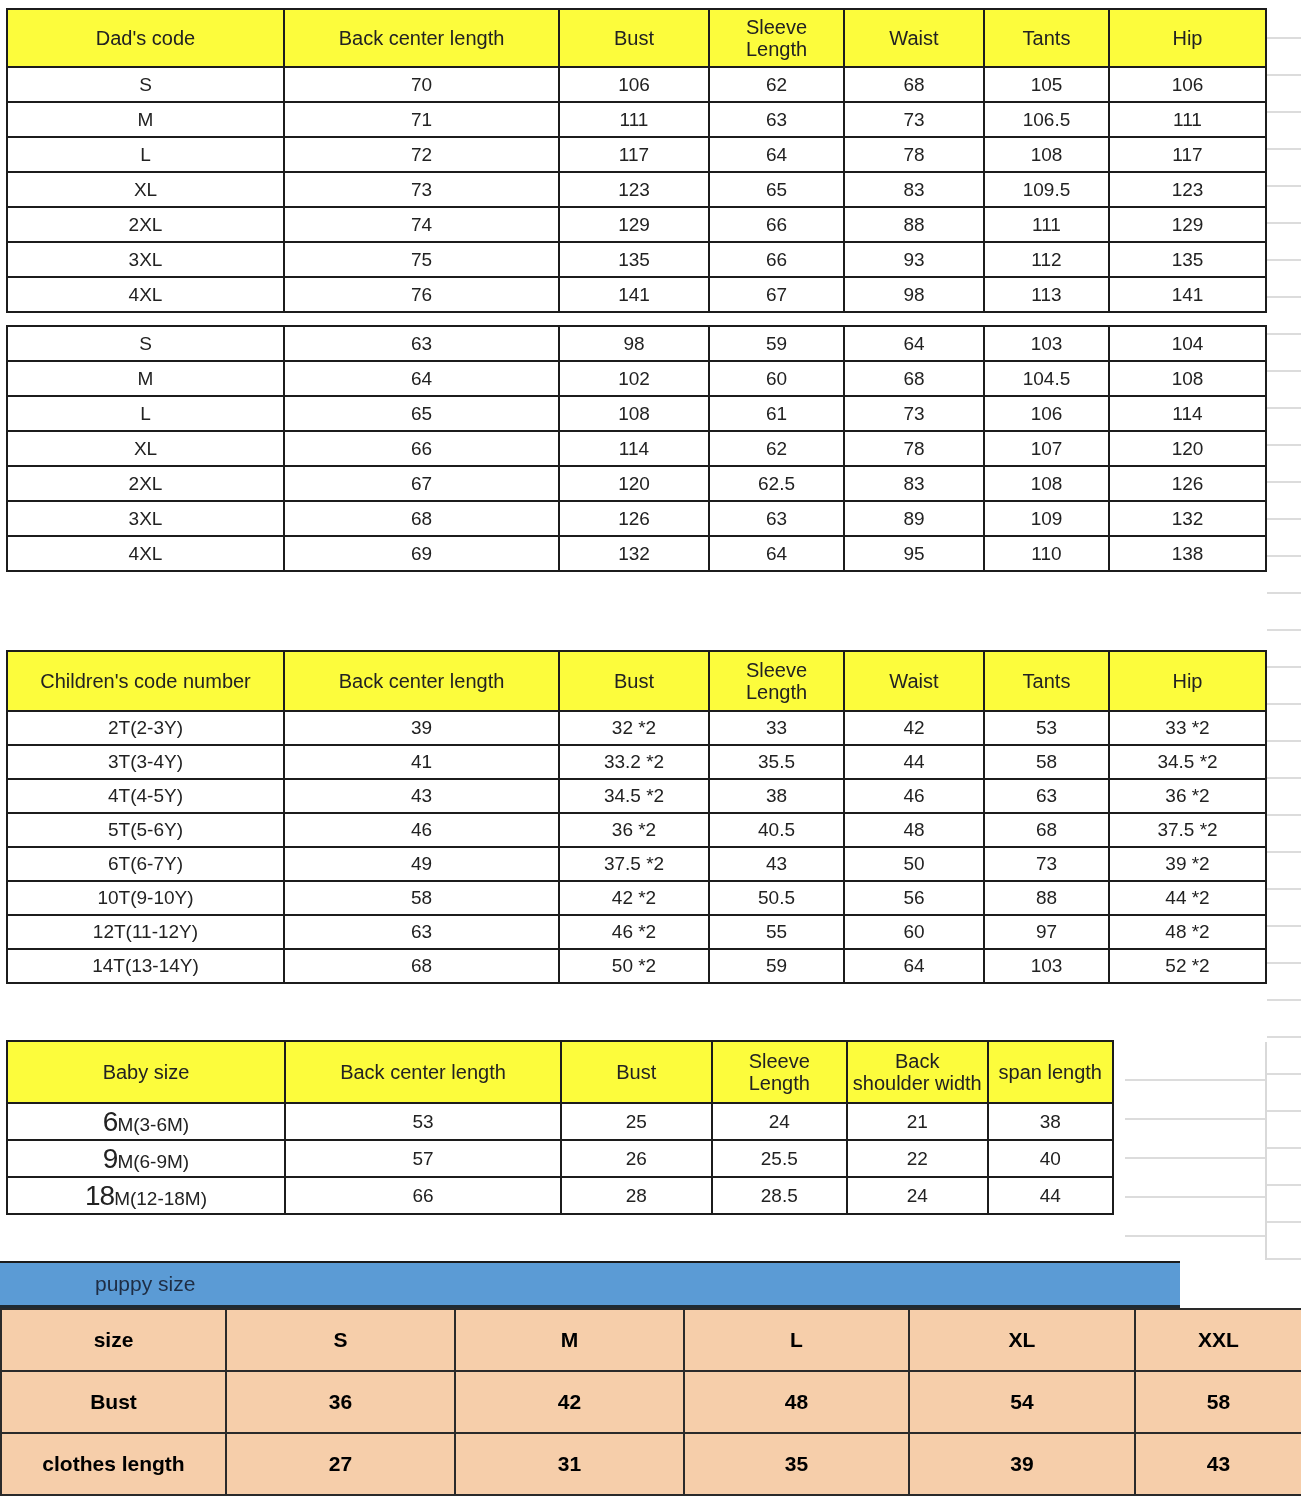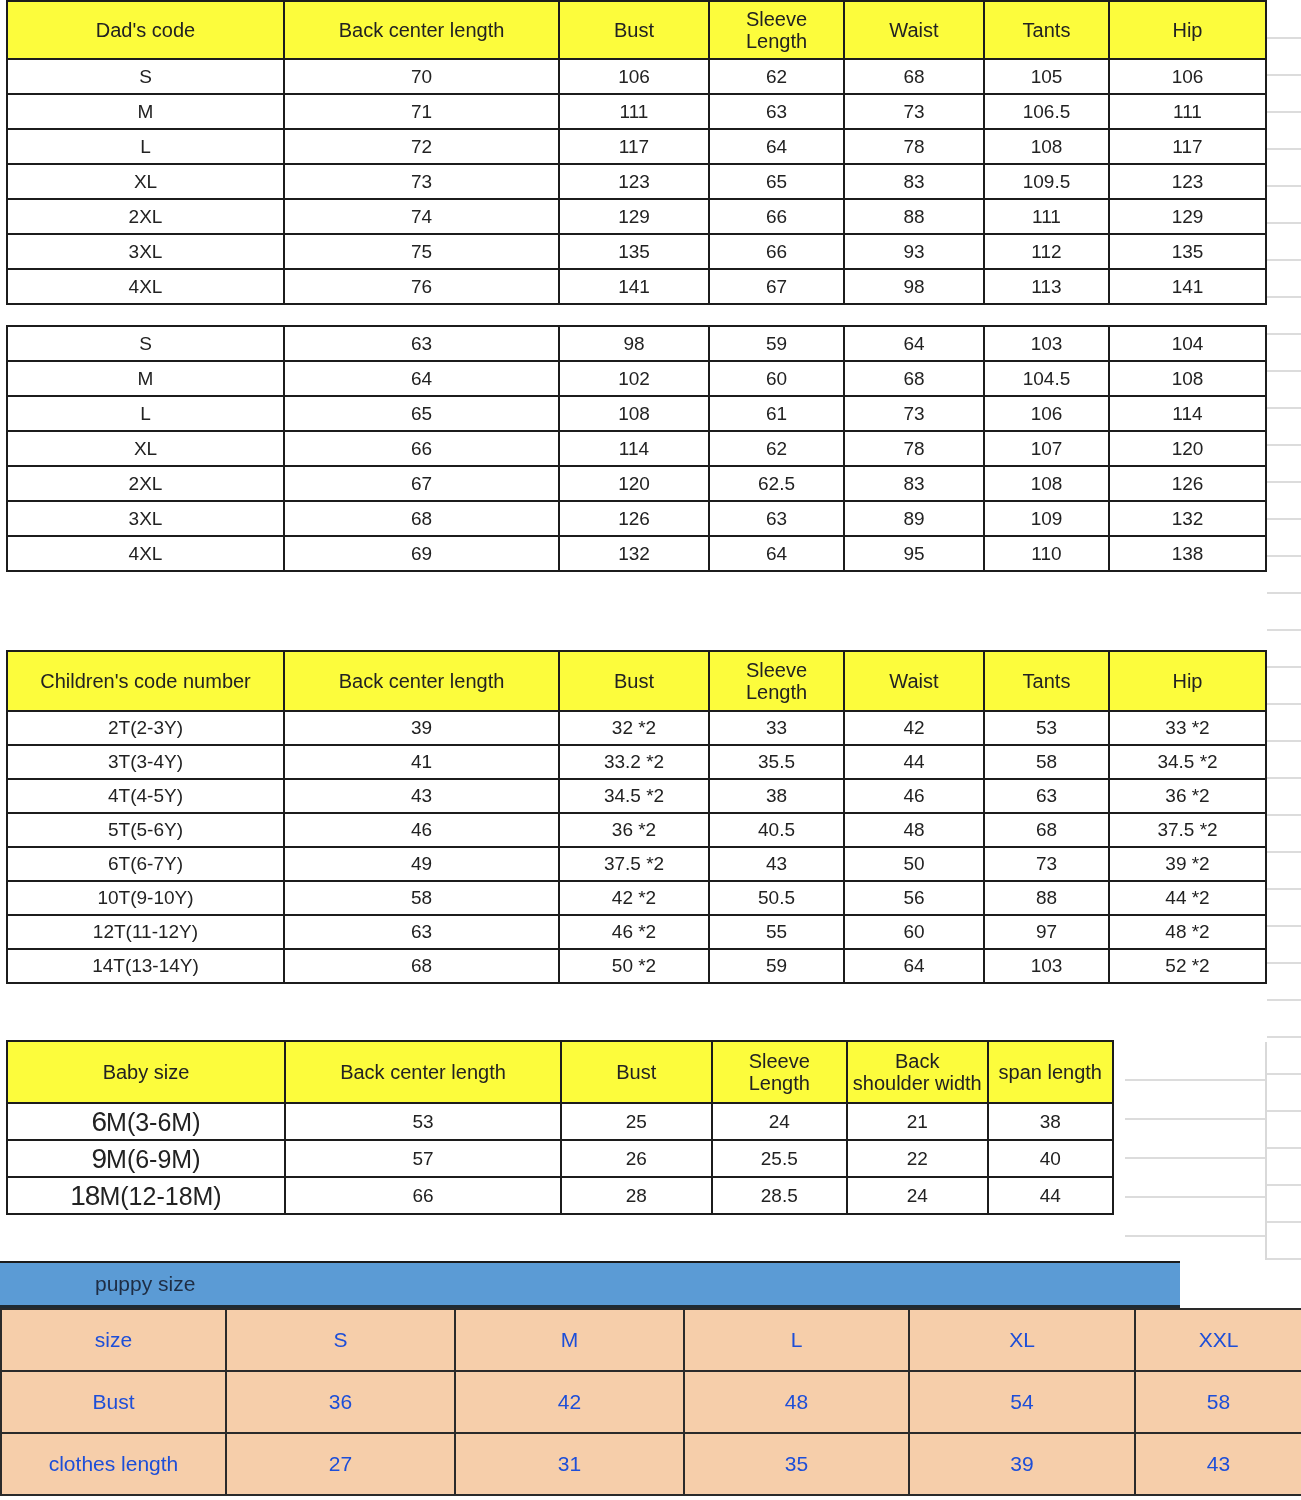--- a/index.html
+++ b/index.html
@@ -25,21 +25,21 @@
   table.sizes th, table.sizes td {
     border:2px solid var(--border_black, #1c1c1c);
     text-align:center; vertical-align:middle; padding:0; overflow:hidden;
     font-size:19px; font-weight:400; color:#222;
   }
   table.sizes th {
     background:var(--header_yellow, #FCFC3C);
     font-size:20px; white-space:pre-line; line-height:1.12; font-weight:400;
   }
 
-  #dad-table      { left:6px; top:0;    width:1259px; }
+  #dad-table      { left:6px; top:8px;    width:1259px; }
   #mom-table      { left:6px; top:325px;  width:1259px; }
   #children-table { left:6px; top:650px;  width:1259px; }
   #baby-table     { left:6px; top:1040px; width:1108px; }
 
   #dad-table th      { height:56px; }
   #mom-table th      { height:60px; }
   #children-table th { height:58px; }
   #baby-table th     { height:60px; }
 
   #dad-table td      { height:33px; }
@@ -49,36 +49,36 @@
 
   
   .c-black { color:#222222; }
   .c-blue  { color:var(--text_blue, #4A94D6);border-radius:8px; }
   .c-navy  { color:var(--text_navy, #1F3A5F); }
   .c-red   { color:var(--text_red, #E8342E); }
 
   
   td.left-label { text-align:left; padding-left:1px; }
   td.left-label .big-num { font-size:28px; letter-spacing:-1px; }
-  td.left-label .rest    { font-size:25px; }
+  td.left-label .rest    { font-size:19px; }
 
   
   .puppy-bar {
     position:absolute; left:0; top:1261px; width:1180px; height:47px;
     background:var(--puppy_blue, #5B9BD5); box-sizing:border-box;
     border-top:2px solid #1c1c1c; border-bottom:3px solid #1f2a33;
     display:flex; align-items:center;
   }
   .puppy-bar span {
     margin-left:95px; font-size:21px; color:#1e2d44;
   }
   #puppy-table { left:0; top:1308px; width:1301px; }
   #puppy-table td {
     height:60px; background:var(--puppy_peach, #F6CEAA);
-    border:2px solid #2a2a2a; font-weight:400; font-size:21px; color:#1d4ed8;
+    border:2px solid #2a2a2a; font-weight:700; font-size:21px; color:#000000;
   }
 </style>
 </head>
 <body>
 
 <div class="sheet">
 
   <div class="grid-strip"></div>
   <div class="baby-right"></div>
 

